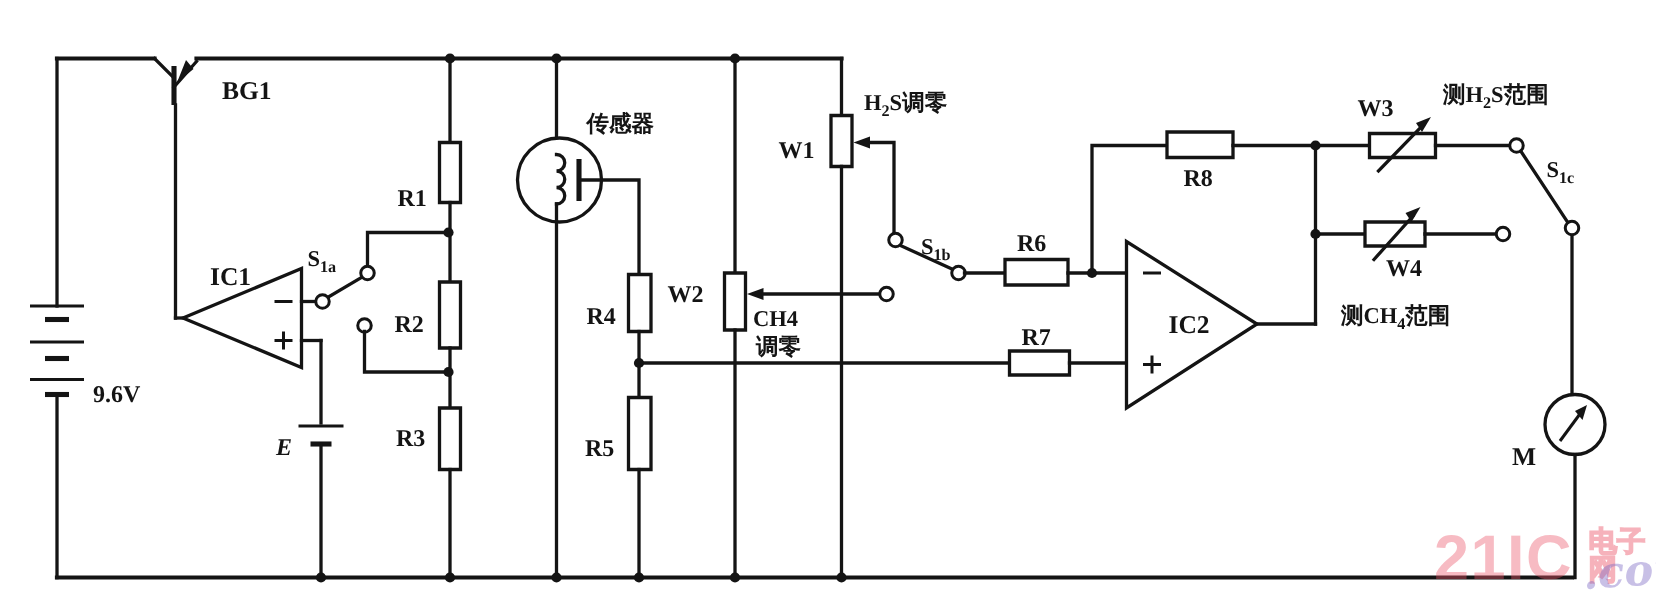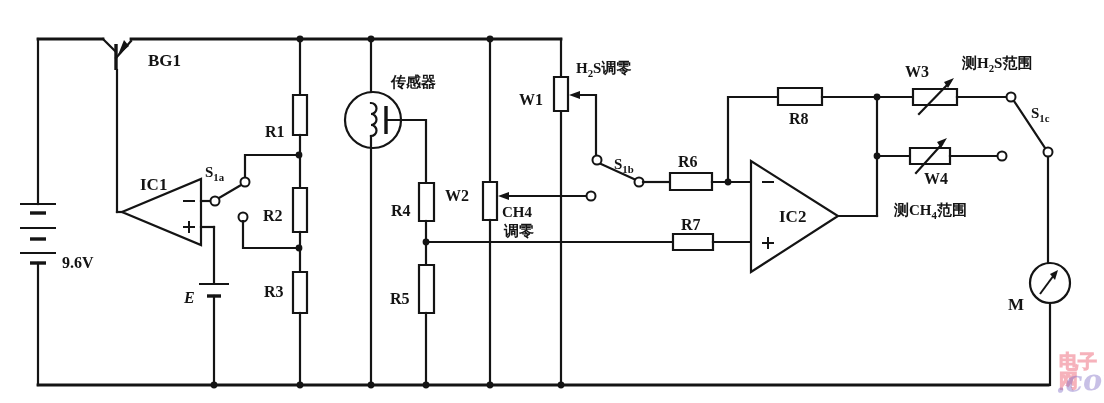--- a/index.html
+++ b/index.html
@@ -240,16 +240,17 @@
     <circle class="dot" cx="214" cy="385" r="3.4"></circle>
     <circle class="dot" cx="300" cy="385" r="3.4"></circle>
     <circle class="dot" cx="371" cy="385" r="3.4"></circle>
     <circle class="dot" cx="426" cy="385" r="3.4"></circle>
     <circle class="dot" cx="490" cy="385" r="3.4"></circle>
     <circle class="dot" cx="561" cy="385" r="3.4"></circle>
   </g>
 </svg>
 
   <div class="watermark">
+    <span class="wm-brand">21IC</span>
     <span class="wm-site">电子网</span>
     <span class="wm-com">.com</span>
   </div>
 </div>
 
 </body></html>

